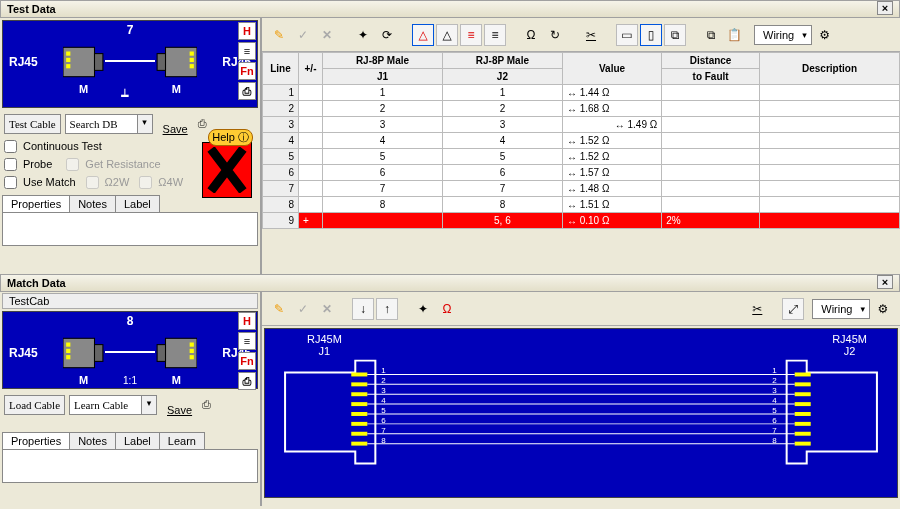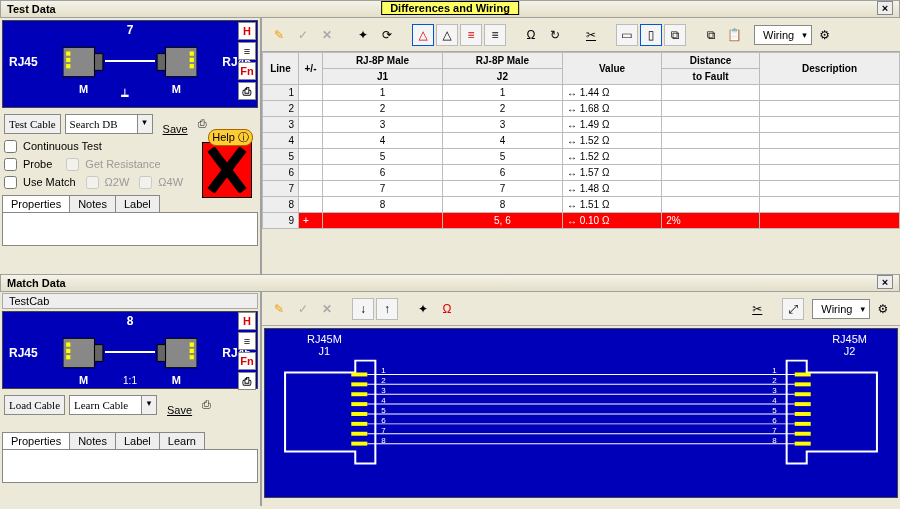--- a/index.html
+++ b/index.html
@@ -247,21 +247,20 @@
     position: relative;
     border: 1px solid #444;
   }
   .wc-label { position: absolute; color: #fff; font-size: 11px; text-align: center; }
 </style>
 </head>
 <body>
 
 <div class="section-title-bar" style="position:relative">
   <span>Test Data</span>
-  <span class="center-badge">Differences and Wiring</span>
   <span class="close-x">×</span>
 </div>
 
 <div class="row" style="height:256px; position:relative">
 
   <div class="left-col" style="position:relative">
     <div class="cable-box">
       <span class="top-num">7</span>
       <span class="side-label left">RJ45</span>
       <span class="side-label right">RJ45</span>
@@ -407,21 +406,21 @@
               <td>2</td>
               <td style="text-align: left;">↔ 1.68 Ω</td>
               <td style="text-align: left;"></td>
               <td></td>
             </tr>
             <tr>
               <td style="text-align: right; background: rgb(238, 238, 238);">3</td>
               <td></td>
               <td>3</td>
               <td>3</td>
-              <td style="text-align: left;">↔ 1.49 Ω</td>
+              <td style="text-align: right;">↔ 1.49 Ω</td>
               <td style="text-align: left;"></td>
               <td></td>
             </tr>
             <tr>
               <td style="text-align: right; background: rgb(238, 238, 238);">4</td>
               <td></td>
               <td>4</td>
               <td>4</td>
               <td style="text-align: left;">↔ 1.52 Ω</td>
               <td style="text-align: left;"></td>

